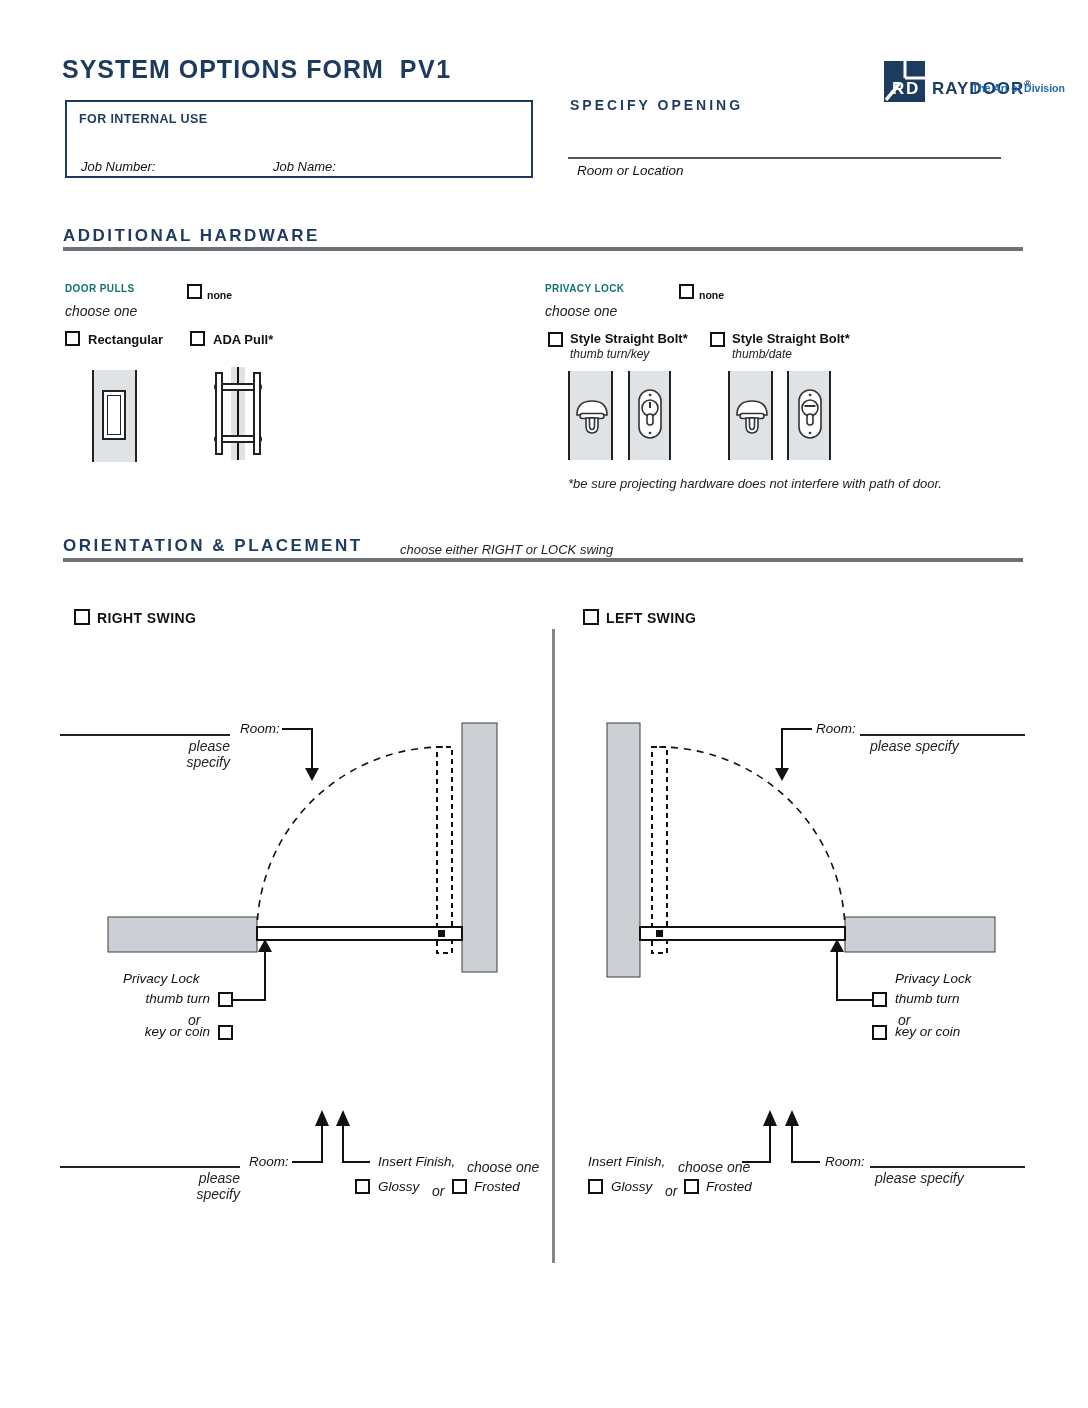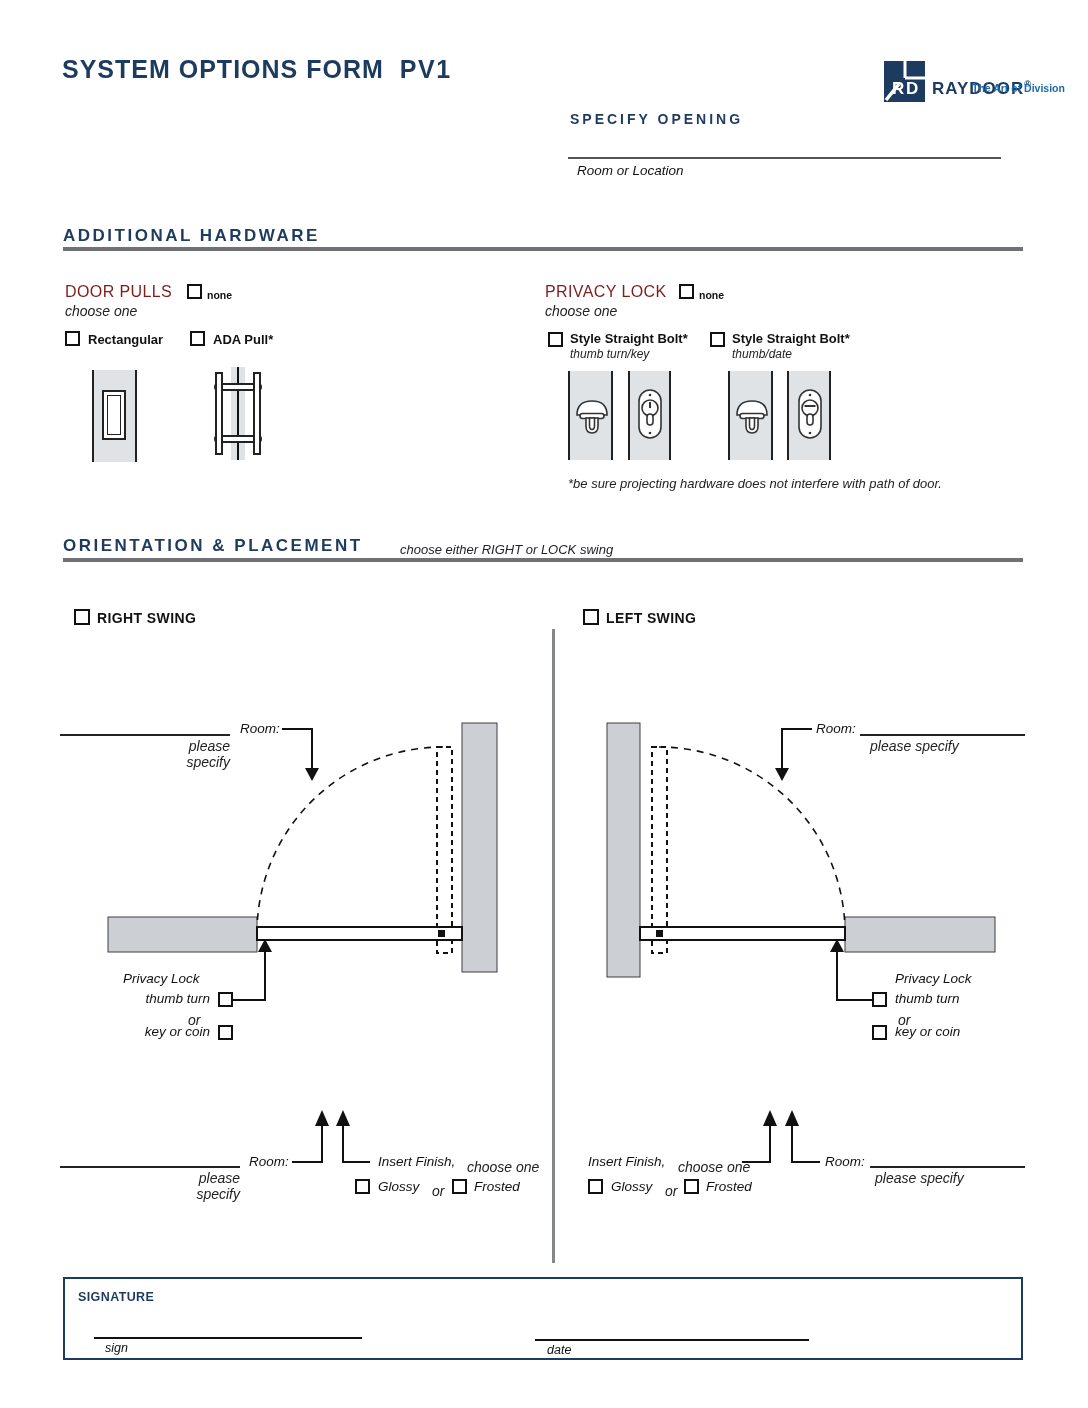--- a/index.html
+++ b/index.html
@@ -8,21 +8,21 @@
   }
   *{box-sizing:border-box;margin:0;padding:0}
   body{background:#fff;font-family:"Liberation Sans",sans-serif;color:#111}
   .page{position:relative;width:1088px;height:1408px;background:#fff;overflow:hidden}
   .abs{position:absolute}
   .title{font-size:25px;font-weight:600;letter-spacing:1px;color:var(--navy)}
   .title .code{font-weight:800;margin-left:16px;letter-spacing:1.5px}
   .sec-h{font-size:17px;font-weight:700;letter-spacing:2.5px;color:var(--navy)}
   .sub-h{font-size:14px;font-weight:700;letter-spacing:3px;color:var(--navy)}
   .box-h{font-size:12.5px;font-weight:700;letter-spacing:.4px;color:var(--navy)}
-  .blk-h{font-size:16px;font-weight:400;letter-spacing:.4px;color:#7f1d1d}
+  .blk-h{font-size:10px;font-weight:700;letter-spacing:.4px;color:#0f766e}
   .opt{font-size:13px;font-weight:700}
   .none{font-size:10.5px;font-weight:700}
   .it{font-style:italic}
   .note{font-style:italic;font-size:13px;color:#222}
   .tiny{font-style:italic;font-size:14px;color:#222}
   .sub-it{font-style:italic;font-size:12px;color:#222}
   .rule{height:3.5px;background:var(--rule-gray)}
   .cb{width:15px;height:15px;border:2px solid #111;background:#fff}
   .cb-lg{width:16px;height:16px;border:2px solid #111;background:#fff}
   .gline{border-top:2px solid #555;height:0}
@@ -63,22 +63,27 @@
       <line x1="2" y1="39" x2="15" y2="23" stroke="#fff" stroke-width="3.5"></line>
       <text x="8" y="33" font-size="17" font-weight="bold" fill="#fff" font-family="Liberation Sans,sans-serif">R</text>
       <text x="22" y="33" font-size="17" font-weight="bold" fill="#fff" font-family="Liberation Sans,sans-serif">D</text>
     </svg>
   </div>
   <div class="abs brand" style="left:932px;top:79px">
     <span>RAYDOOR</span><sup>®</sup>
   </div>
   <div class="abs tagline" style="left:972px;top:82px">The Art of Division</div>
 
-
-  <div class="abs sub-h" style="left:570px;top:111px">SPECIFY OPENING</div>
+  <div class="abs navy-box" style="left:65px;top:100px;width:468px;height:78px">
+    <div class="abs box-h" style="left:12px;top:10px">FOR INTERNAL USE</div>
+    <div class="abs it" style="left:14px;top:57px;font-size:13px">Job Number:</div>
+    <div class="abs it" style="left:206px;top:57px;font-size:13px">Job Name:</div>
+  </div>
+
+  <div class="abs sub-h" style="left:570px;top:97px">SPECIFY OPENING</div>
   <div class="abs gline" style="left:568px;top:157px;width:433px"></div>
   <div class="abs it" style="left:577px;top:163px;font-size:13.5px">Room or Location</div>
 
   <div class="abs sec-h" style="left:63px;top:226px">ADDITIONAL HARDWARE</div>
   <div class="abs rule" style="left:63px;top:247px;width:960px"></div>
 
   <div class="abs blk-h" style="left:65px;top:283px">DOOR PULLS</div>
   <div class="abs cb" style="left:187px;top:284px"></div>
   <div class="abs none" style="left:207px;top:289px">none</div>
   <div class="abs tiny" style="left:65px;top:303px">choose one</div>
@@ -235,21 +240,14 @@
     <div class="abs tiny" style="left:124px;top:469px">choose one</div>
     <div class="abs dlbl" style="left:271px;top:464px">Room:</div>
     <div class="abs tiny" style="left:321px;top:480px">please specify</div>
     <div class="abs cb" style="left:34px;top:489px"></div>
     <div class="abs dlbl" style="left:57px;top:489px">Glossy</div>
     <div class="abs tiny" style="left:111px;top:493px">or</div>
     <div class="abs cb" style="left:130px;top:489px"></div>
     <div class="abs dlbl" style="left:152px;top:489px">Frosted</div>
   </div>
 
-  <div class="abs navy-box" style="left:63px;top:1277px;width:960px;height:83px">
-    <div class="abs box-h" style="left:13px;top:11px">SIGNATURE</div>
-    <div class="abs" style="left:29px;top:58px;width:268px;border-top:2px solid #111"></div>
-    <div class="abs it" style="left:40px;top:62px;font-size:12.5px">sign</div>
-    <div class="abs" style="left:470px;top:60px;width:274px;border-top:2px solid #111"></div>
-    <div class="abs it" style="left:482px;top:64px;font-size:12.5px">date</div>
-  </div>
 
 </div>
 
 </body></html>

